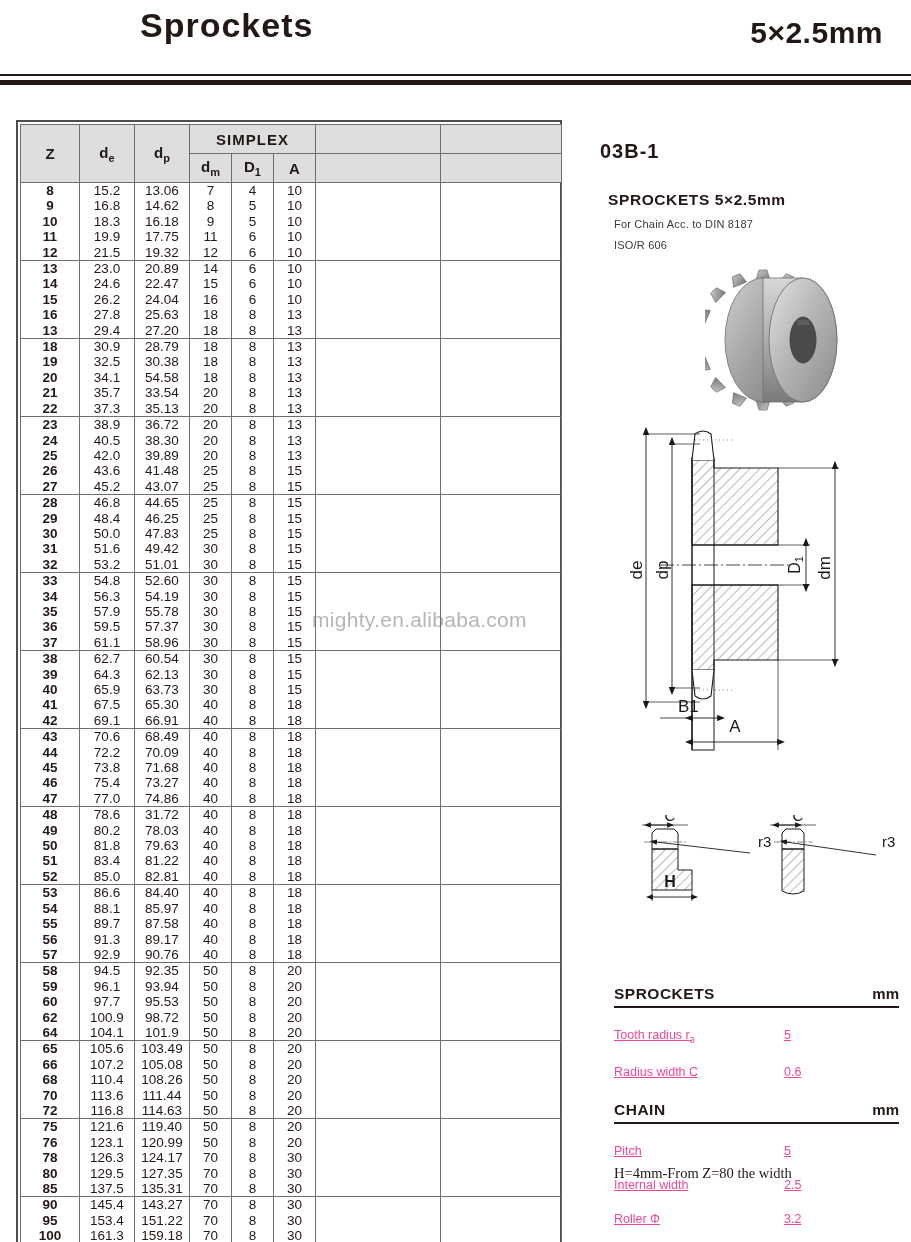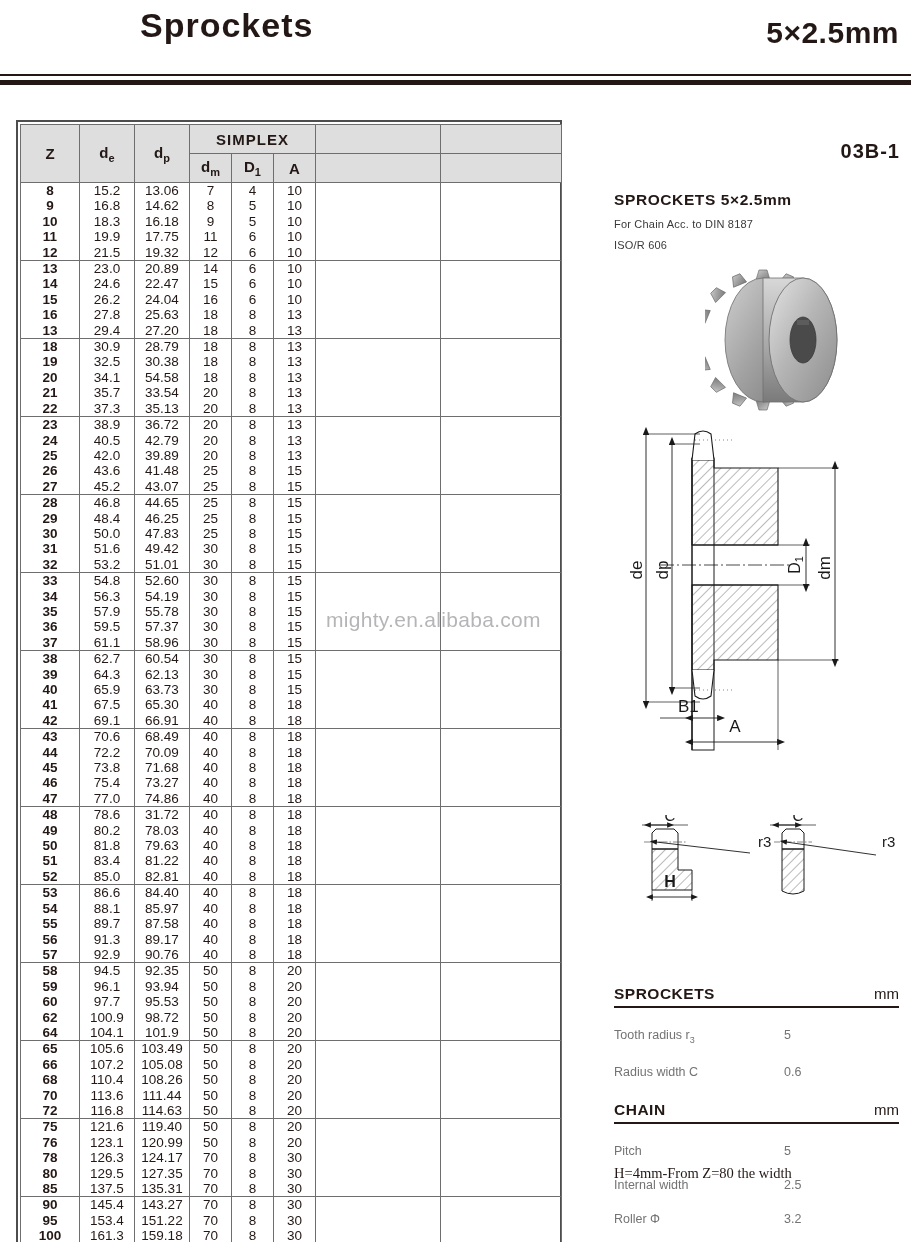--- a/index.html
+++ b/index.html
@@ -24,21 +24,21 @@
   }
   #page-title {
     position: absolute;
     left: 140px; top: 6px;
     font-size: 34px;
     font-weight: bold;
     letter-spacing: 1px;
   }
   #header-size {
     position: absolute;
-    right: 12px; top: 16px;
+    right: 28px; top: 16px;
     font-size: 30px;
     font-weight: bold;
     letter-spacing: 0.5px;
   }
   #rule-thin {
     position: absolute;
     left: 0; top: 74px;
     width: 911px; height: 2px;
     background: #231815;
   }
@@ -101,44 +101,44 @@
   col.c-dp  { width: 55px; }
   col.c-dm  { width: 42px; }
   col.c-d1  { width: 42px; }
   col.c-a   { width: 42px; }
   col.c-e1  { width: 125px; }
   col.c-e2  { width: 121px; }
 
   
   #watermark {
     position: absolute;
-    left: 326px; top: 608px;
+    left: 312px; top: 608px;
     font-size: 21px;
     color: rgba(120,120,125,0.55);
     letter-spacing: 0.3px;
     pointer-events: none;
     white-space: nowrap;
   }
 
   
   #right-panel {
     position: absolute;
     left: 600px; top: 120px;
     width: 300px;
   }
   #part-number {
-    text-align: right;
+    text-align: left;
     font-size: 20px;
     font-weight: bold;
     letter-spacing: 1px;
     margin-top: 20px;
   }
   #spec-head {
     margin-top: 28px;
-    margin-left: 14px;
+    margin-left: 8px;
     font-size: 15.5px;
     font-weight: bold;
     letter-spacing: 0.6px;
   }
   .spec-sub {
     margin-left: 14px;
     margin-top: 9px;
     font-size: 11px;
     letter-spacing: 0.2px;
     color: #3a3a3a;
@@ -177,27 +177,28 @@
     border-bottom: 2px solid #231815;
     padding-bottom: 3px;
   }
   .sp-title {
     font-size: 15.5px;
     font-weight: bold;
     letter-spacing: 0.5px;
   }
   .sp-unit {
     font-size: 15px;
-    font-weight: normal;
+    font-weight: bold;
     text-align: center;
   }
   .sp-row {
     display: flex;
     margin-top: 20px;
-    color: #737373;
+    color: #ec4899;
+    text-decoration: underline;
   }
   .sp-label { width: 170px; }
   .sp-value { width: 60px; text-align: left; }
   .sp-sub { font-size: 9px; vertical-align: sub; }
   #chain-block { margin-top: 22px; }
   #note {
     position: absolute;
     left: 614px; top: 1163px;
     width: 290px;
     font-size: 14.5px;
@@ -402,21 +403,21 @@
           <td class="">36.72</td>
           <td class="">20</td>
           <td class="">8</td>
           <td class="">13</td>
           <td class="blank"></td>
           <td class="blank"></td>
         </tr>
         <tr>
           <td class="zcell">24</td>
           <td class="">40.5</td>
-          <td class="">42.79</td>
+          <td class="">38.30</td>
           <td class="">20</td>
           <td class="">8</td>
           <td class="">13</td>
           <td class="blank"></td>
           <td class="blank"></td>
         </tr>
         <tr>
           <td class="zcell">25</td>
           <td class="">42.0</td>
           <td class="">39.89</td>

